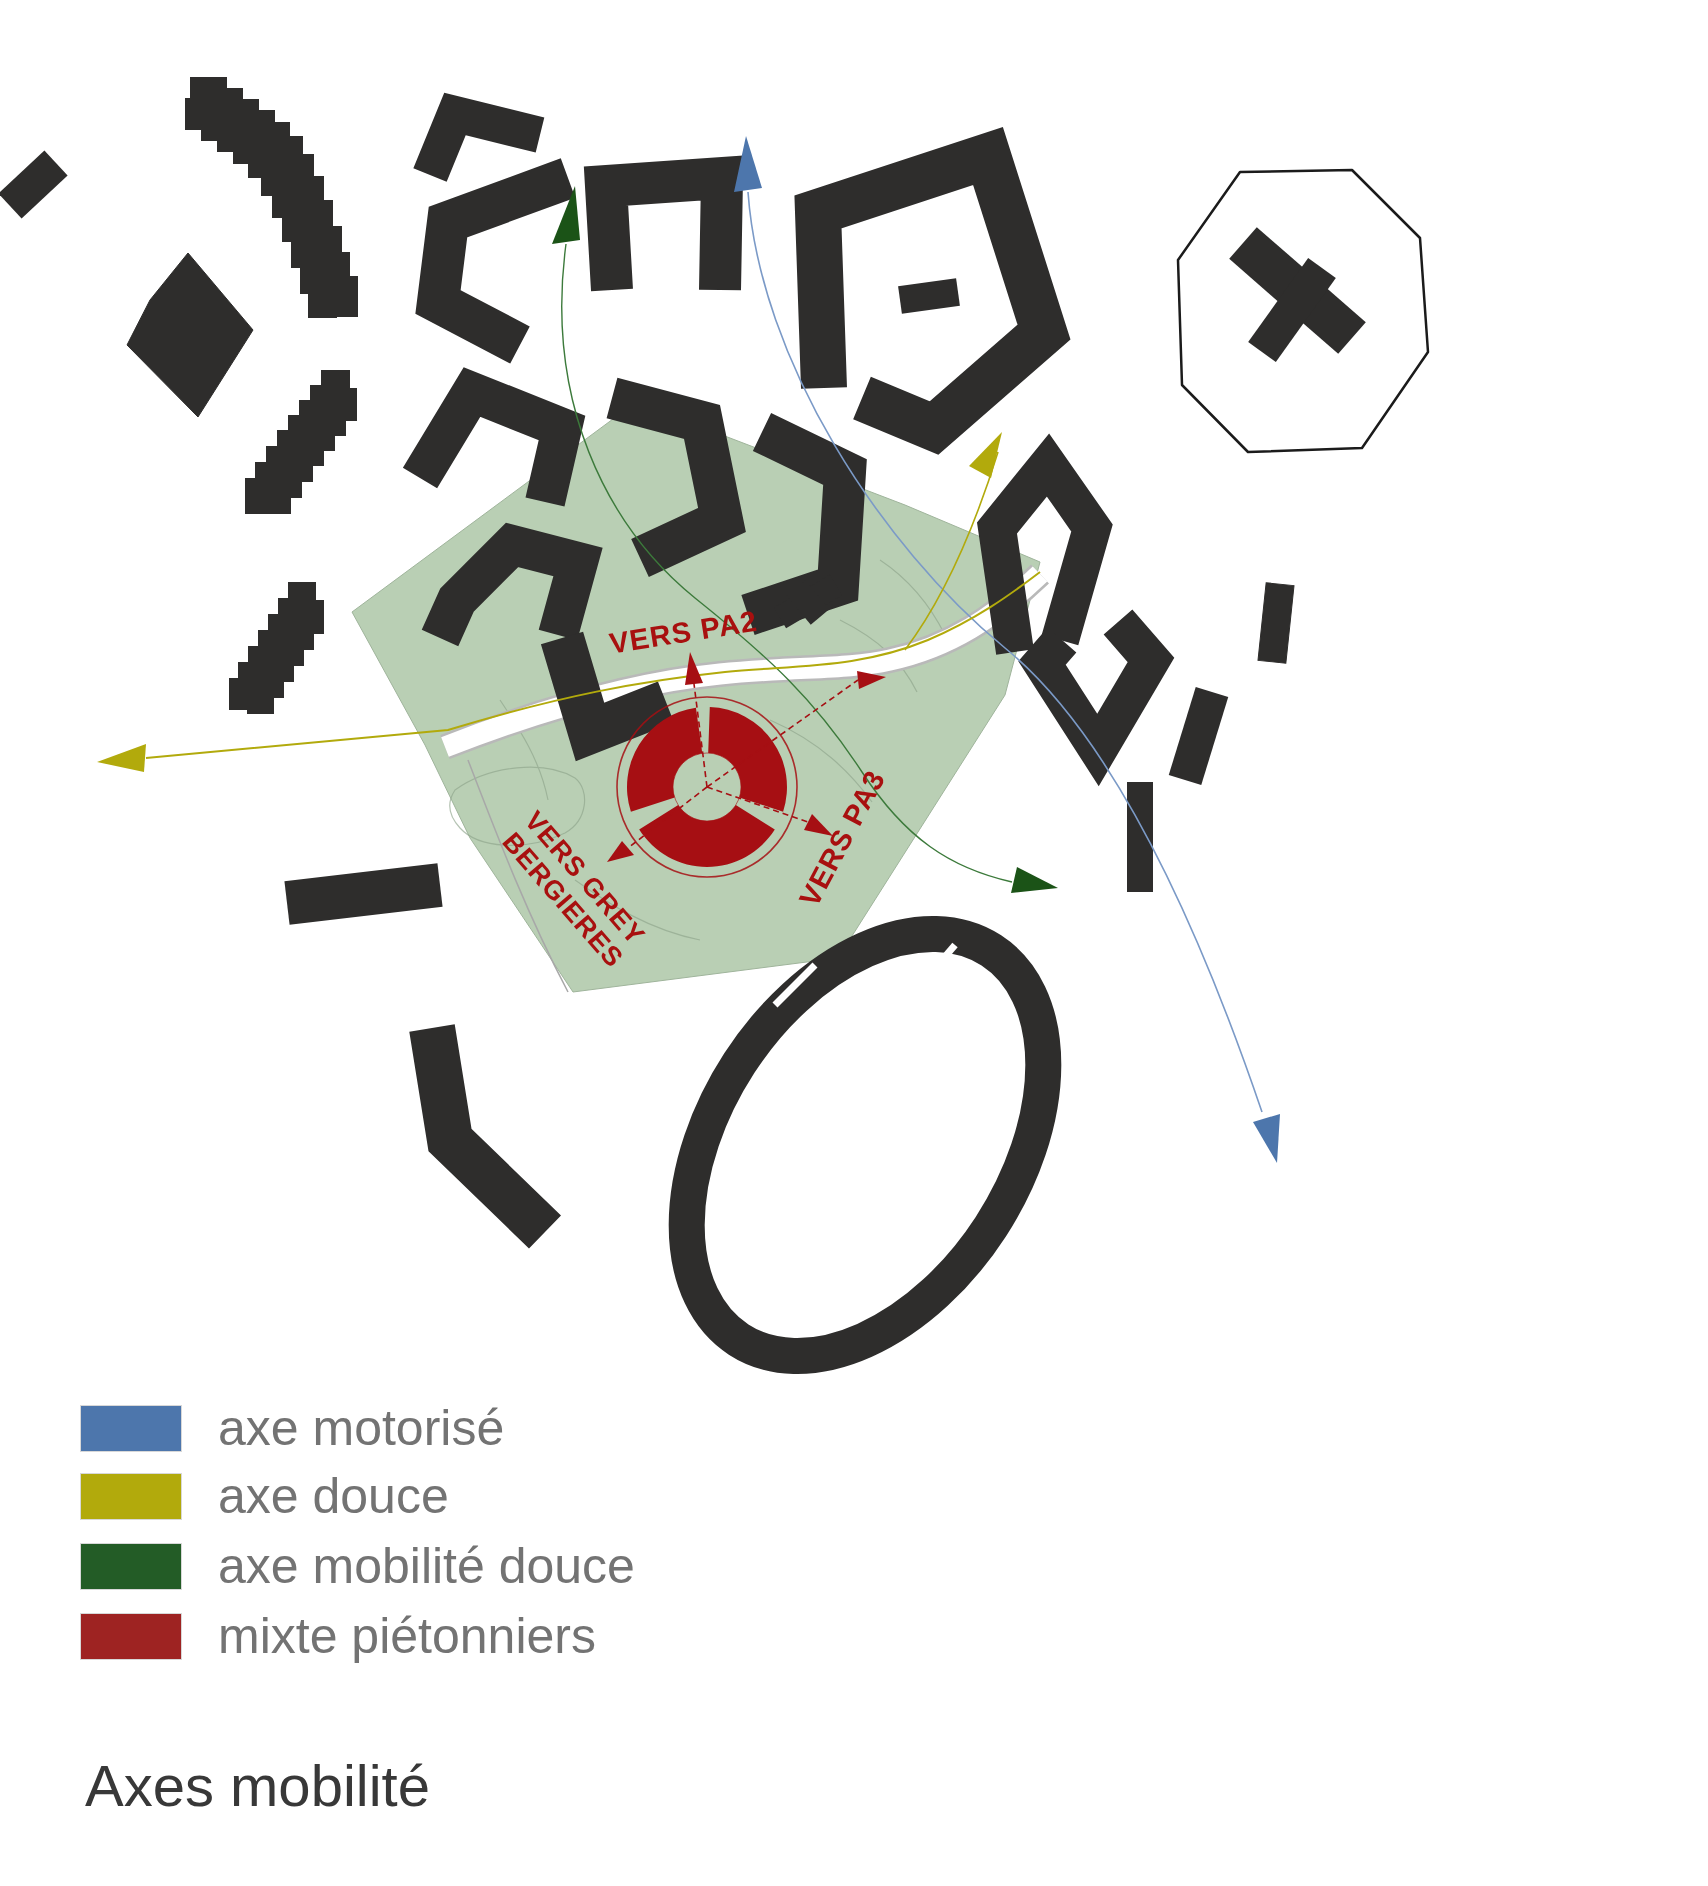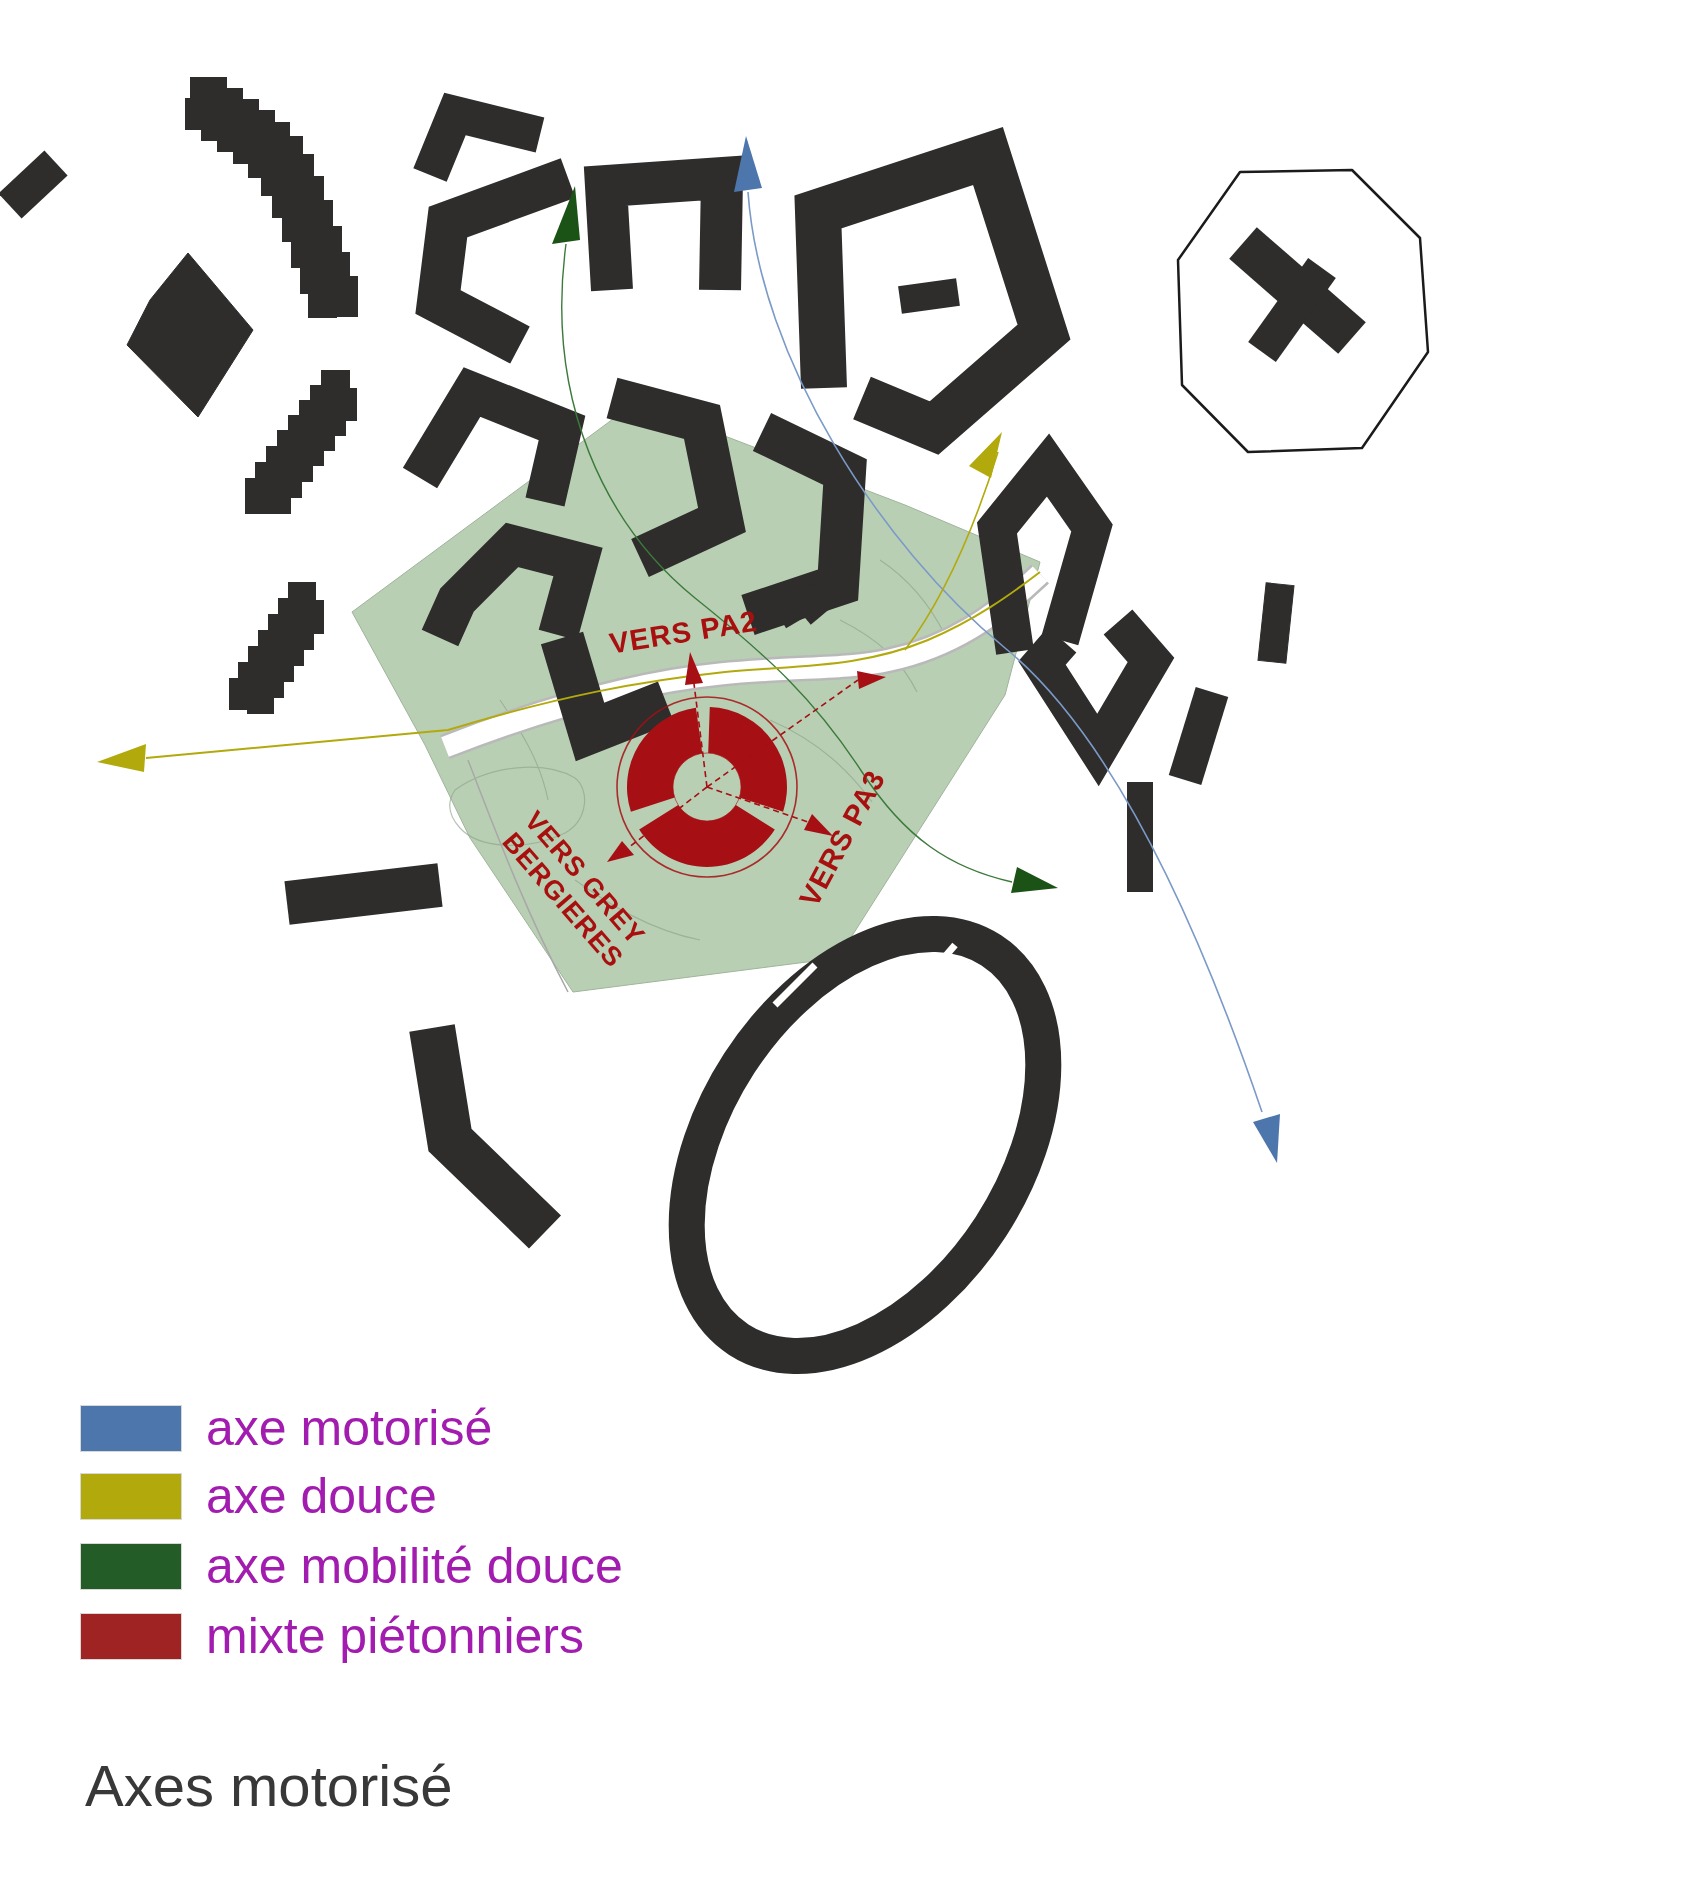--- a/index.html
+++ b/index.html
@@ -3,21 +3,21 @@
 <meta charset="utf-8">
 <style>
   html,body{margin:0;padding:0;background:#ffffff;}
   body{width:1708px;height:1886px;position:relative;font-family:"Liberation Sans",sans-serif;overflow:hidden;}
   #stage{position:absolute;left:0;top:0;width:1708px;height:1886px;}
   svg{position:absolute;left:0;top:0;}
   .map-label{font-family:"Liberation Sans",sans-serif;font-weight:bold;letter-spacing:1px;}
   #legend{position:absolute;left:80px;top:1405px;}
   .legend-row{position:absolute;left:0;height:46px;display:flex;align-items:center;}
   .legend-swatch{width:100px;height:45px;display:inline-block;border:1px solid #d8d8d8;}
-  .legend-label{margin-left:24px;font-size:50px;font-weight:300;color:#a21caf;white-space:nowrap;letter-spacing:0px;}
+  .legend-label{margin-left:36px;font-size:50px;font-weight:300;color:#737373;white-space:nowrap;letter-spacing:0px;}
   #page-title{position:absolute;left:85px;top:1752px;font-size:58px;font-weight:300;color:#383838;letter-spacing:0px;}
 </style>
 </head>
 <body>
 
 <div id="stage">
 <svg width="1708" height="1886" viewBox="0 0 1708 1886">
 
   <g>
     <polygon points="352,612 636,402 905,505 1040,562 1005,695 838,958 573,992 470,838 425,745" style="fill:var(--c-zone-green);stroke:#9fb49b;stroke-width:1"></polygon>
@@ -148,14 +148,14 @@
     <div class="legend-row" style="top:138px">
       <span class="legend-swatch" style="background:var(--c-green)"></span>
       <span class="legend-label">axe mobilité douce</span>
     </div>
     <div class="legend-row" style="top:208px">
       <span class="legend-swatch" style="background:var(--c-red)"></span>
       <span class="legend-label">mixte piétonniers</span>
     </div>
   </div>
 
-  <div id="page-title">Axes motorisé</div>
+  <div id="page-title">Axes mobilité</div>
 </div>
 
 </body></html>

